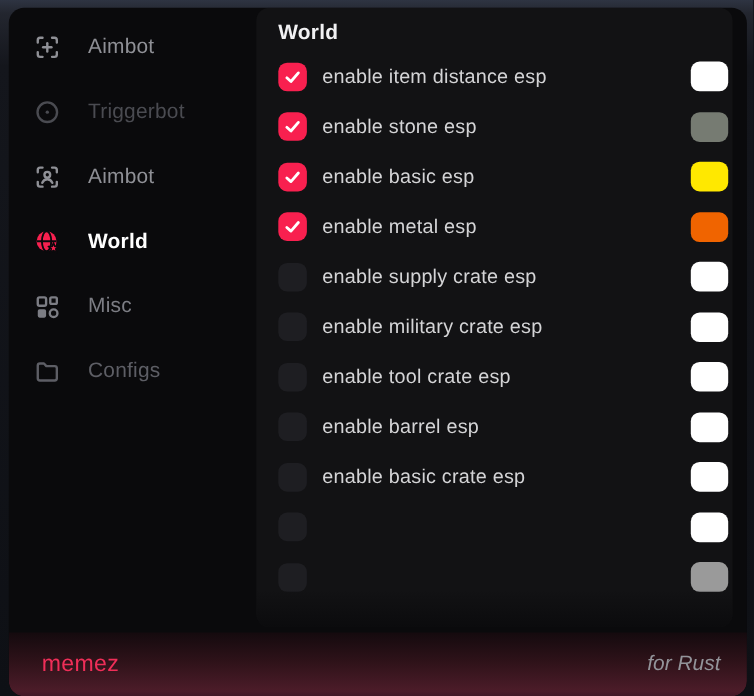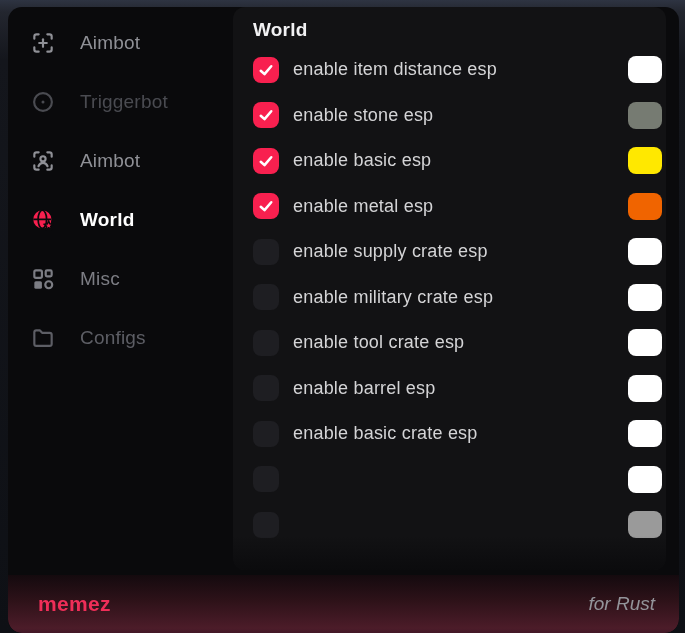--- a/index.html
+++ b/index.html
@@ -50,21 +50,21 @@
     position:absolute;left:0;right:0;bottom:0;height:34px;pointer-events:none;
     background:linear-gradient(180deg,rgba(10,10,12,0) 0%,rgba(10,10,12,.85) 100%);
   }
   
   .footer{
     position:absolute;left:0;right:0;bottom:0;height:58px;
     background:linear-gradient(180deg,#140a0e 0%,#2e1219 45%,#4c1c29 92%,#421827 100%);
     border-radius:0 0 14px 14px;
     display:flex;align-items:center;
   }
-  .brand{font-size:21px;font-weight:700;color:#ef2e58;margin-left:30px;letter-spacing:.3px;}
+  .brand{font-size:21px;font-weight:400;color:#ef2e58;margin-left:30px;letter-spacing:.3px;}
   .tagline{font-size:19px;font-weight:400;font-style:italic;color:#93949a;margin-left:auto;margin-right:24px;}
 </style>
 </head>
 <body>
 
 <div class="stage">
   <div class="window">
 
     <nav class="sidebar">
 

